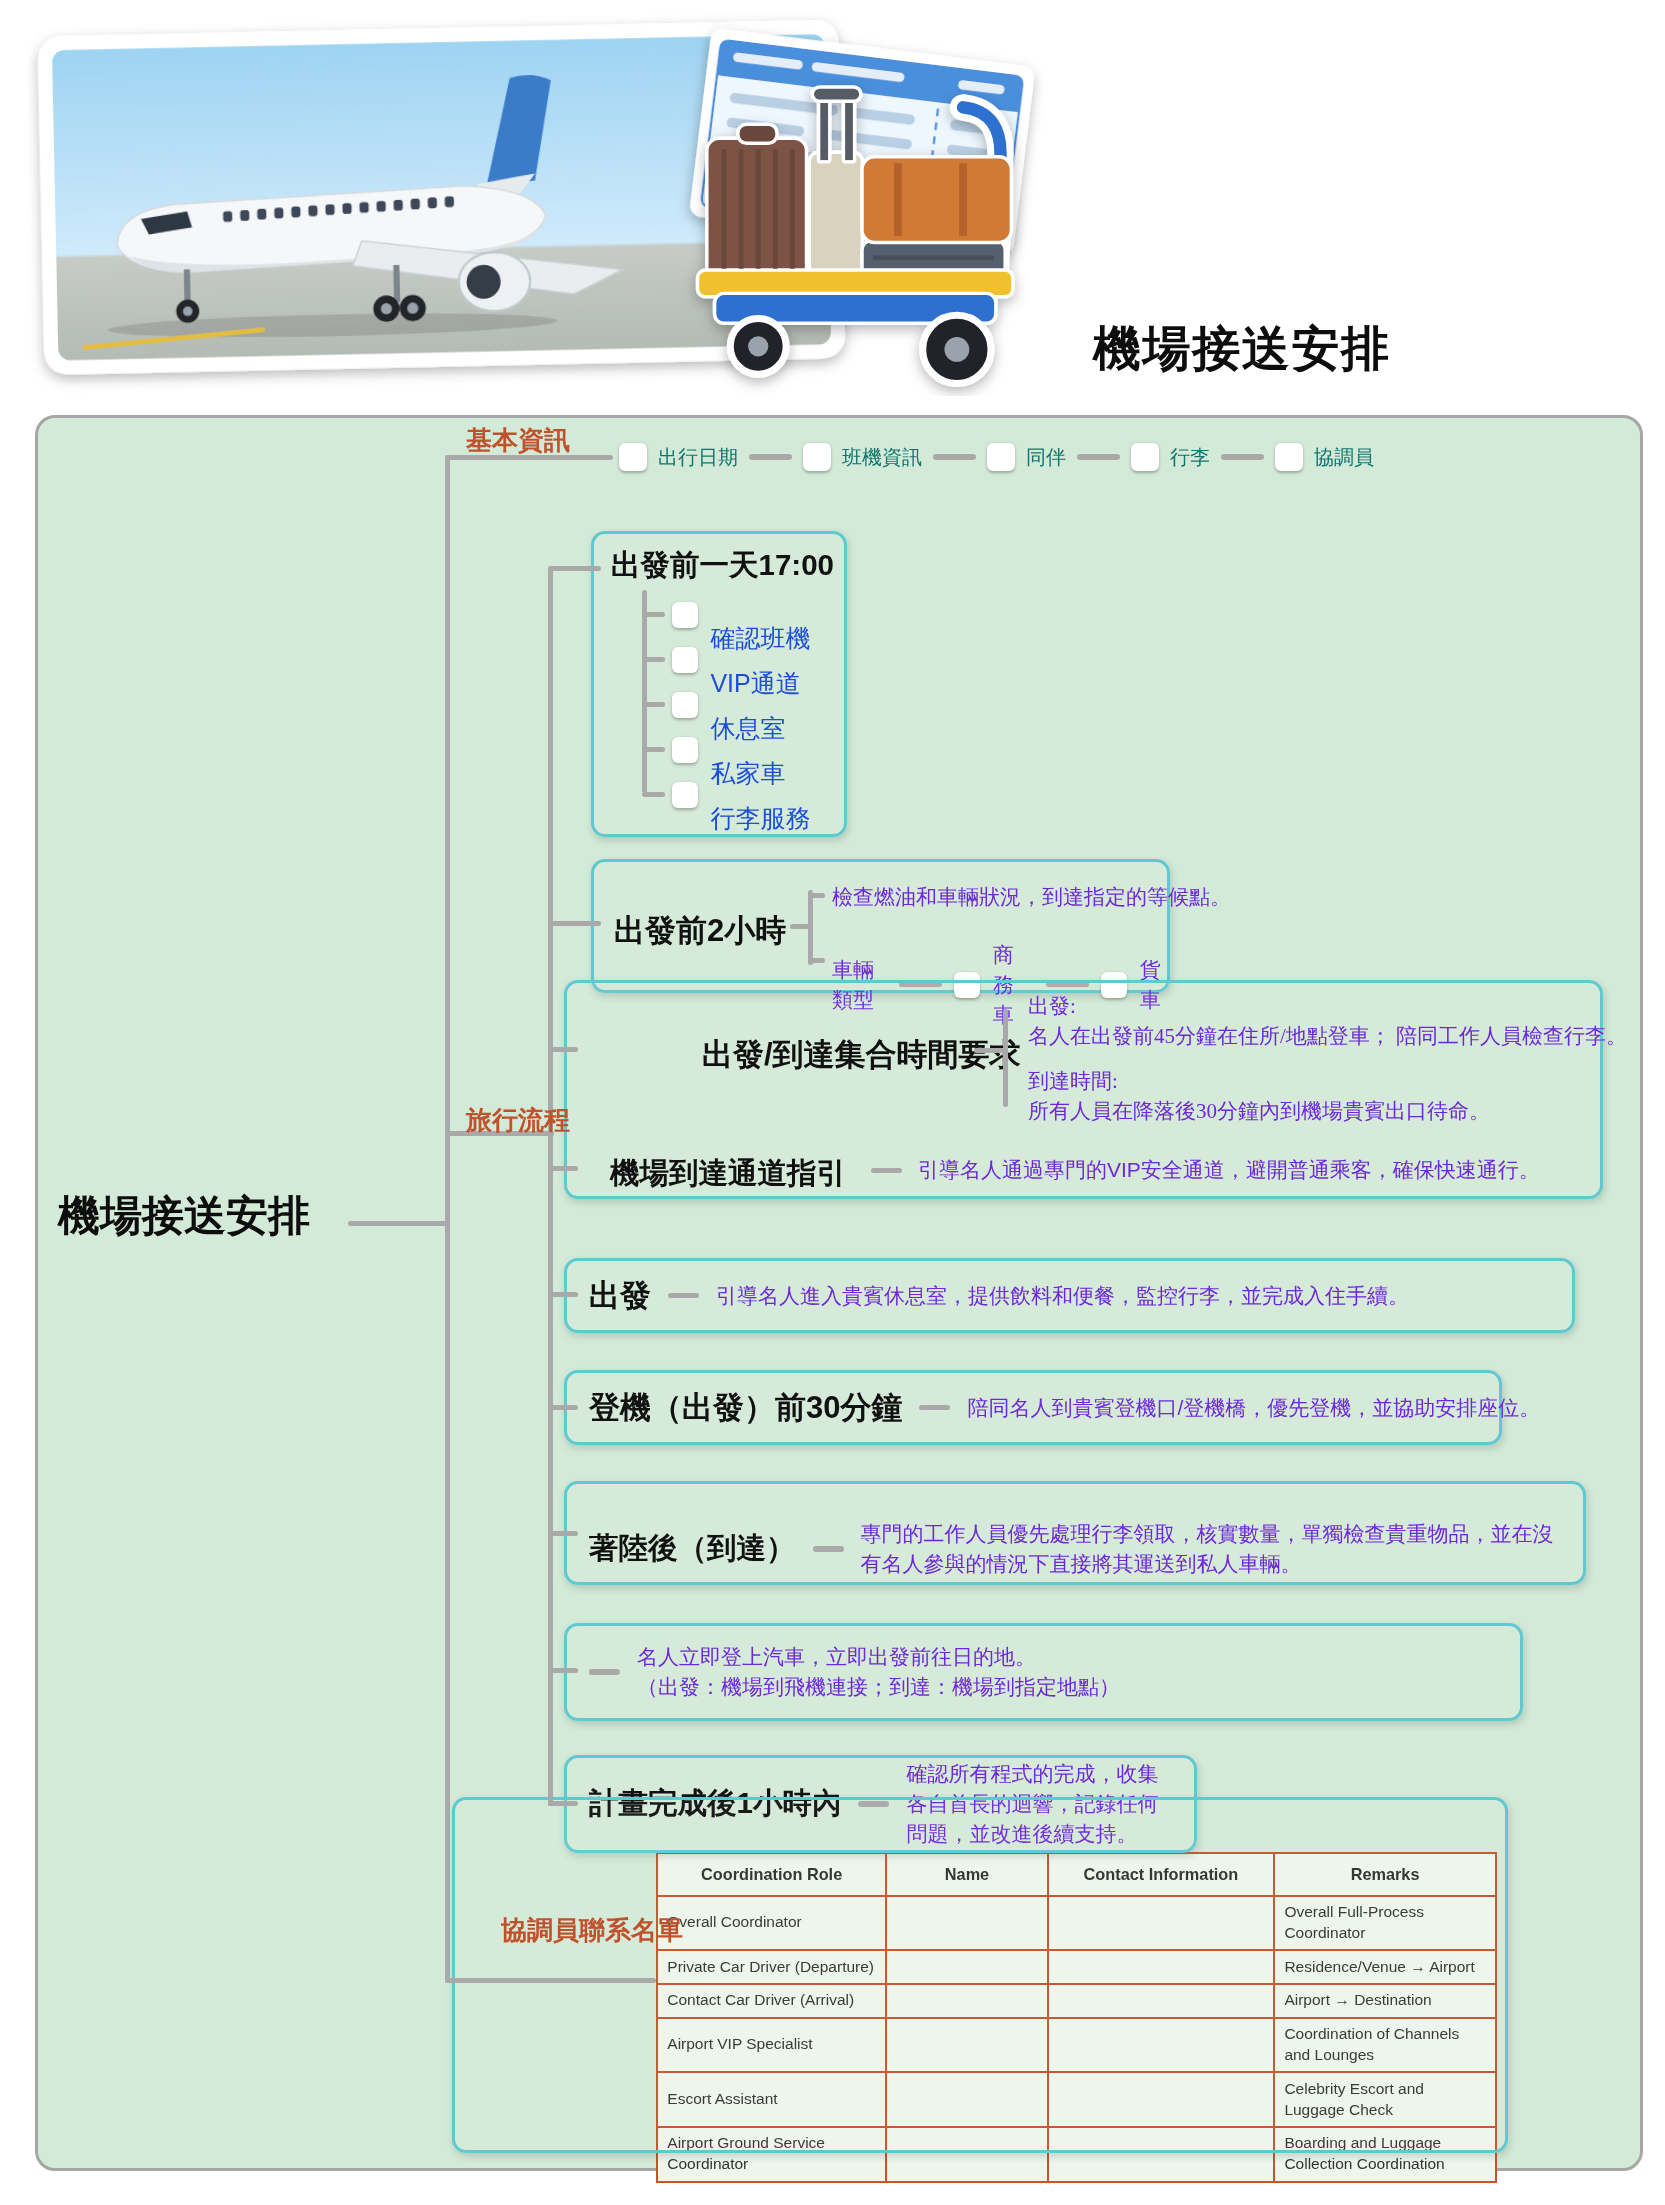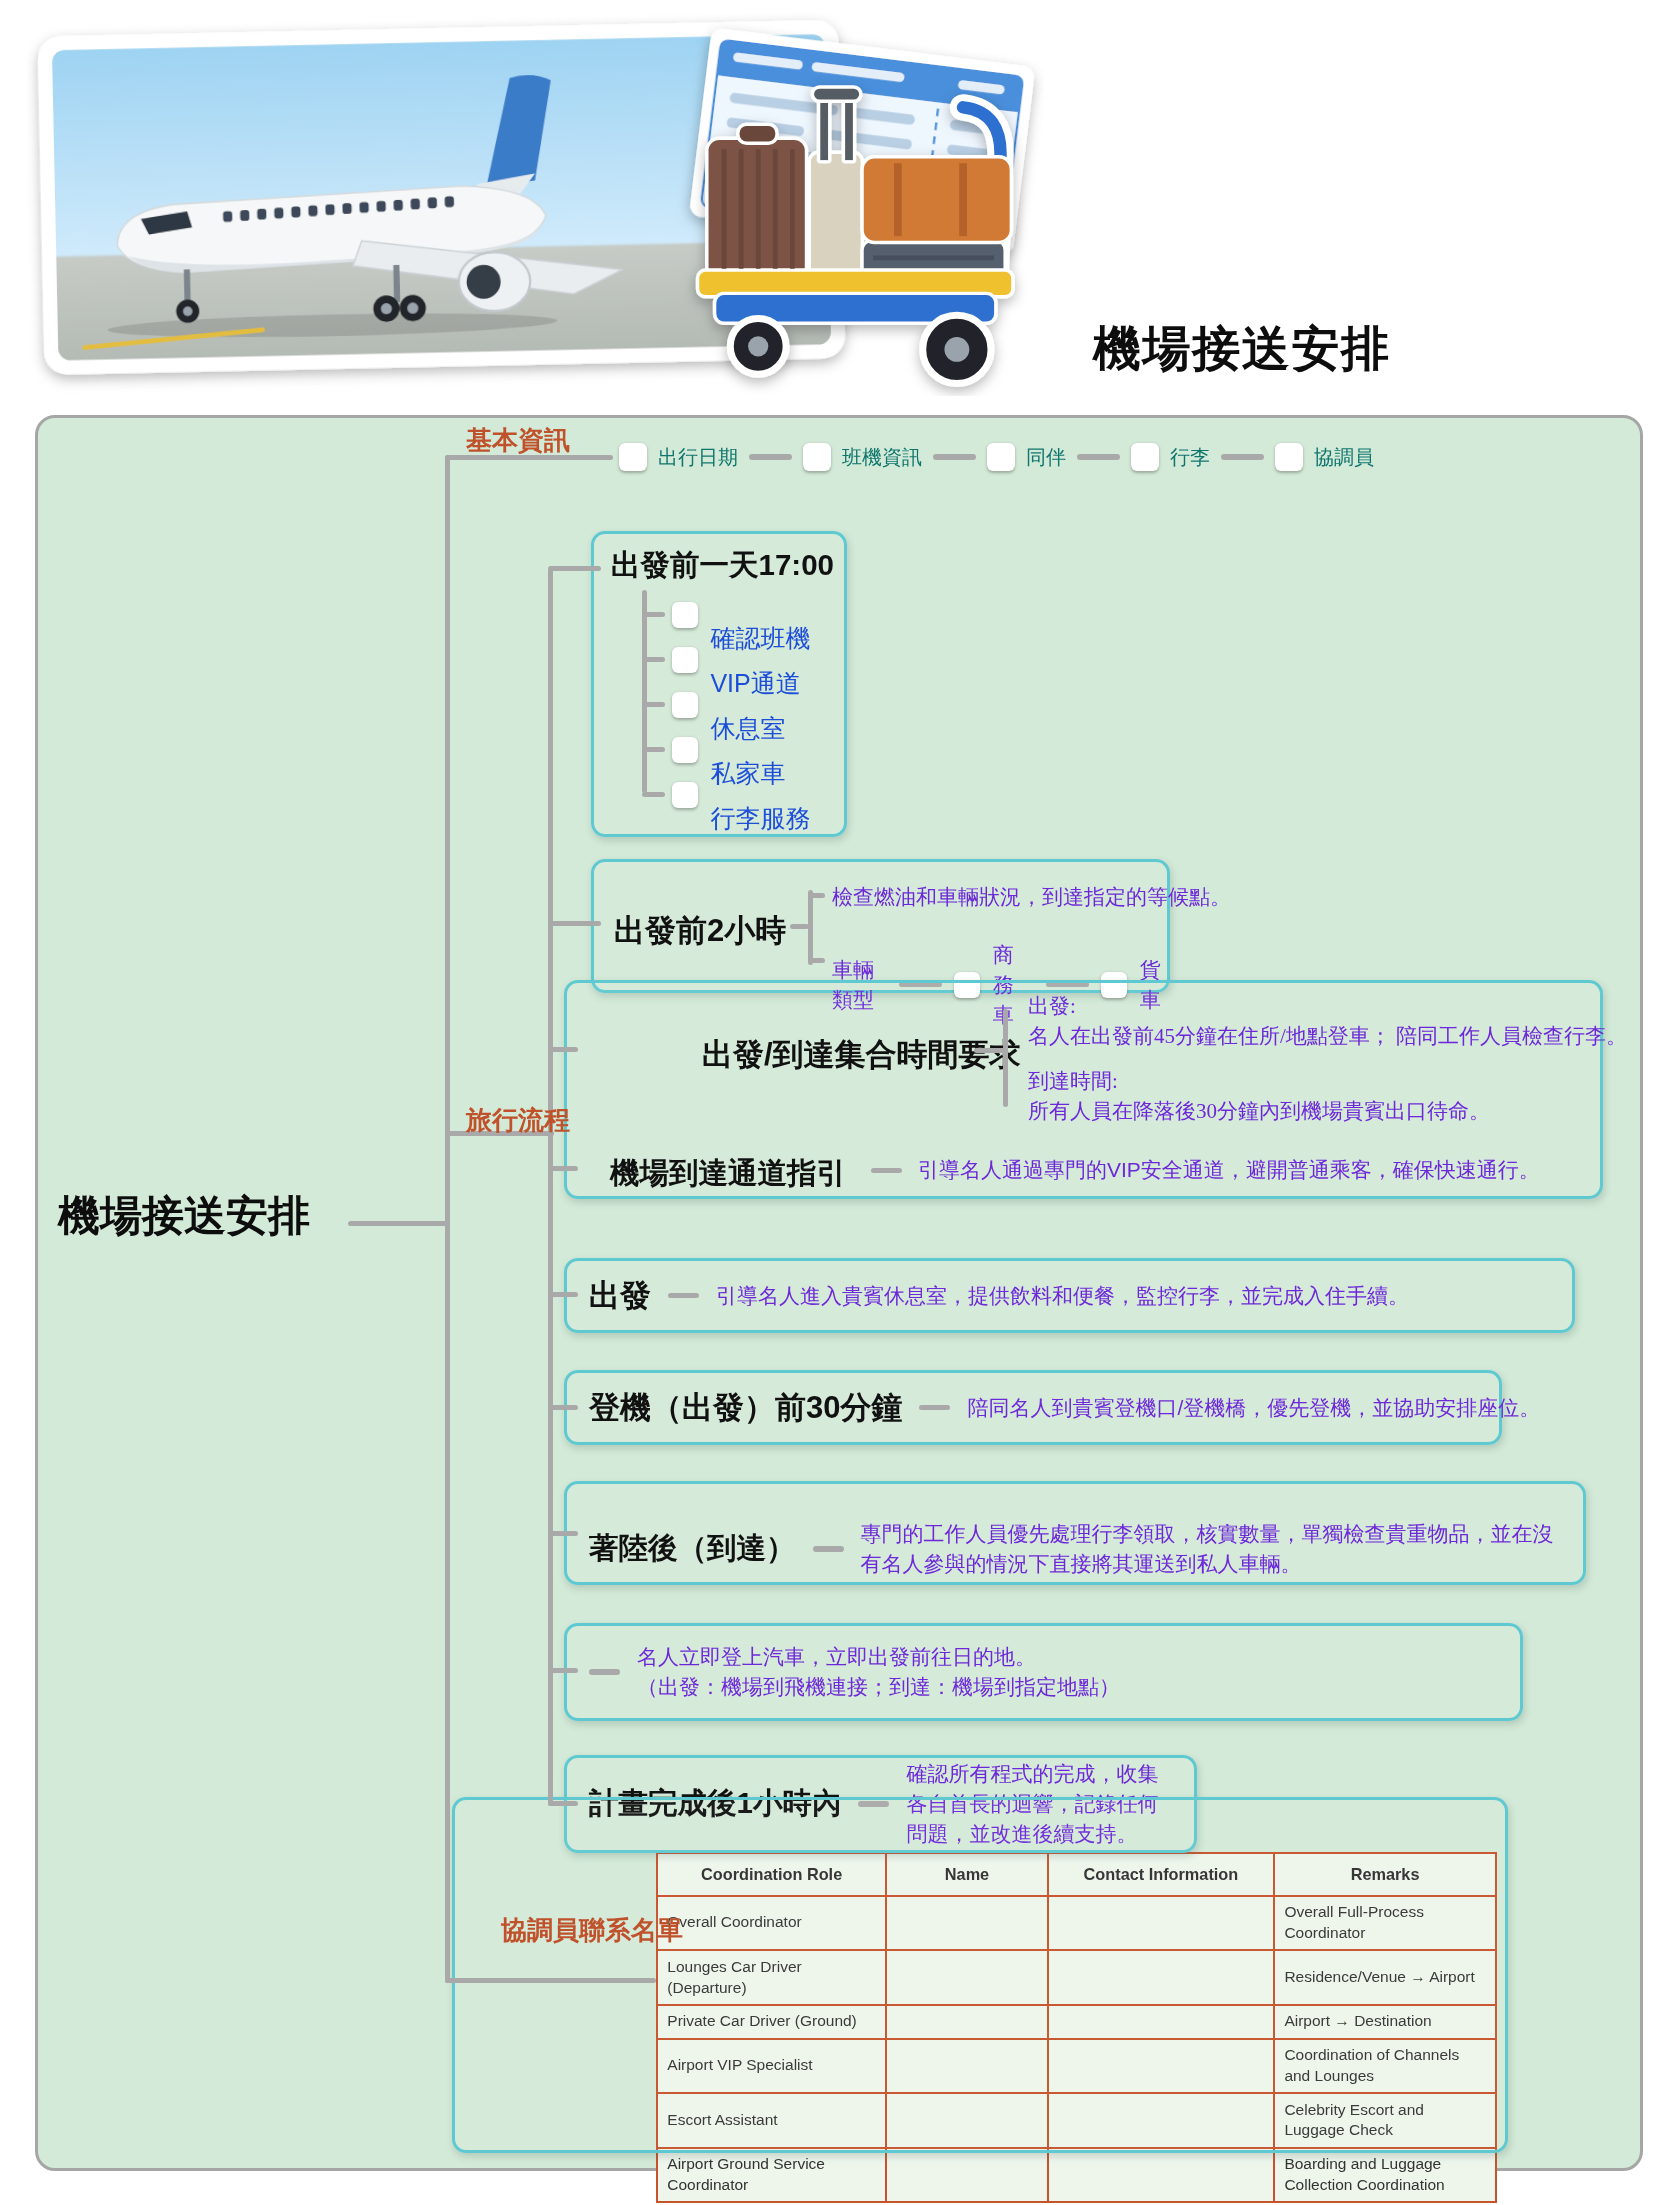--- a/index.html
+++ b/index.html
@@ -322,27 +322,27 @@
       </tr>
     </thead>
     <tbody>
       <tr>
         <td>Overall Coordinator</td>
         <td></td>
         <td></td>
         <td>Overall Full-Process Coordinator</td>
       </tr>
       <tr>
-        <td>Lounges Car Driver (Departure)</td>
+        <td>Private Car Driver (Departure)</td>
         <td></td>
         <td></td>
         <td>Residence/Venue → Airport</td>
       </tr>
       <tr>
-        <td>Private Car Driver (Ground)</td>
+        <td>Contact Car Driver (Arrival)</td>
         <td></td>
         <td></td>
         <td>Airport → Destination</td>
       </tr>
       <tr>
         <td>Airport VIP Specialist</td>
         <td></td>
         <td></td>
         <td>Coordination of Channels and Lounges</td>
       </tr>

